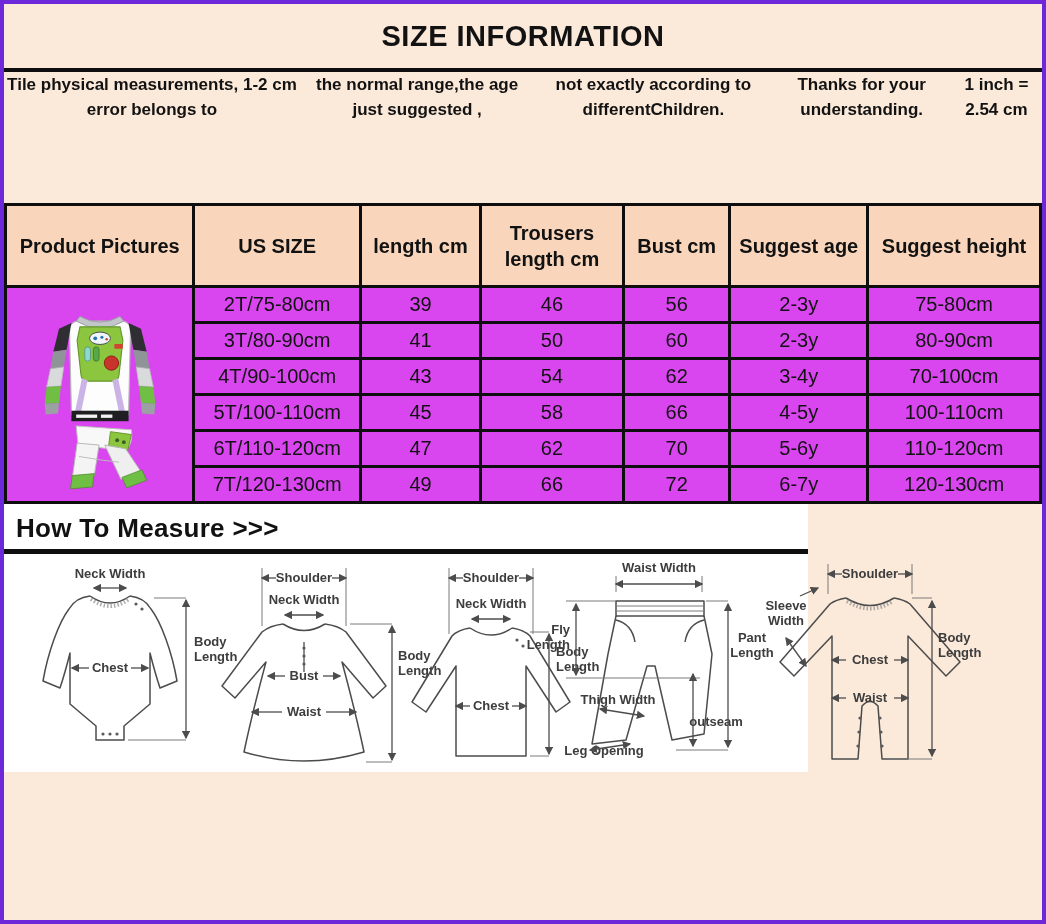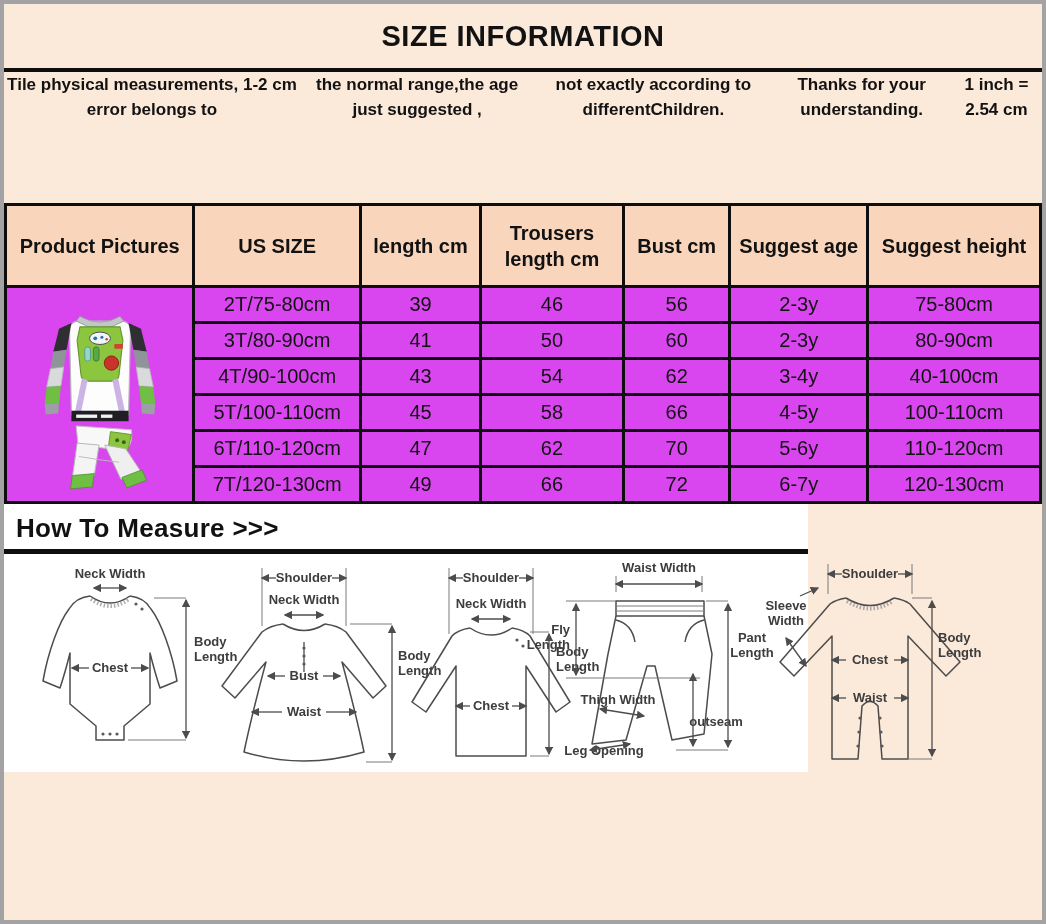--- a/index.html
+++ b/index.html
@@ -1,18 +1,18 @@
 <!DOCTYPE html>
 <html><head>
 <meta charset="utf-8">
 <style>
   html,body{margin:0;padding:0;background:#ffffff;}
   .sheet{
     width:1046px;height:924px;box-sizing:border-box;
-    border:4px solid #a3a3a3;background:#fbe9da;
+    border:4px solid #6d28d9;background:#fbe9da;
     font-family:"Liberation Sans",sans-serif;color:#121212;
     display:flex;flex-direction:column;overflow:hidden;
   }
   .title-bar{
     height:64px;flex:0 0 64px;display:flex;align-items:center;justify-content:center;
     font-size:29px;font-weight:bold;letter-spacing:.5px;
     border-bottom:4px solid #0e0e0e;
   }
   .notes{
     flex:0 0 131px;display:flex;justify-content:center;
@@ -155,21 +155,21 @@
         <td>60</td>
         <td>2-3y</td>
         <td>80-90cm</td>
       </tr>
       <tr>
         <td>4T/90-100cm</td>
         <td>43</td>
         <td>54</td>
         <td>62</td>
         <td>3-4y</td>
-        <td>40-100cm</td>
+        <td>70-100cm</td>
       </tr>
       <tr>
         <td>5T/100-110cm</td>
         <td>45</td>
         <td>58</td>
         <td>66</td>
         <td>4-5y</td>
         <td>100-110cm</td>
       </tr>
       <tr>

